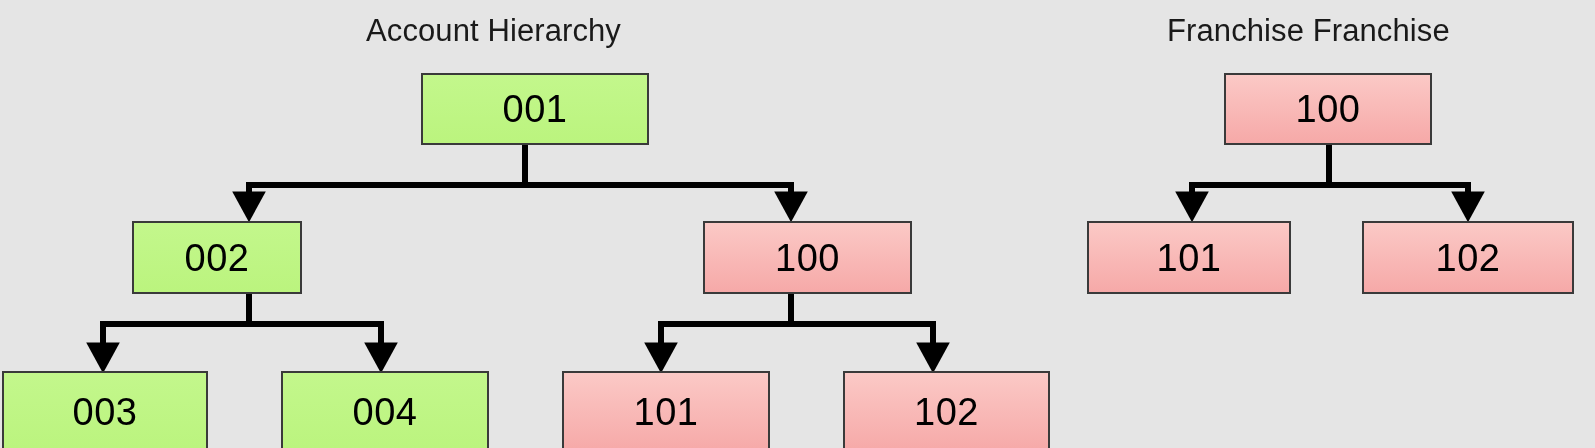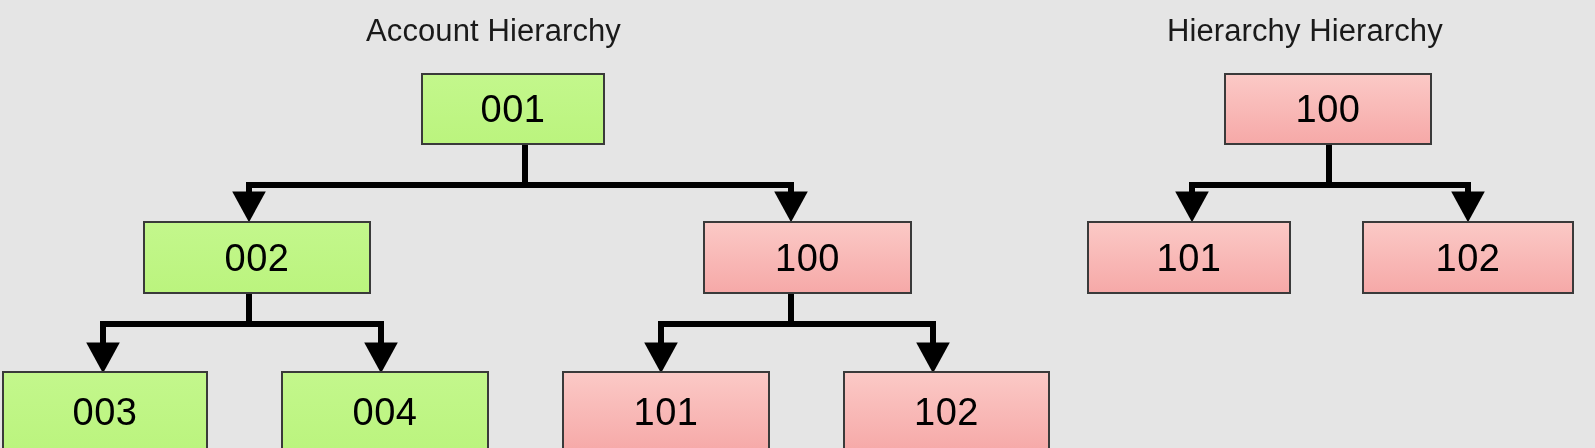--- a/index.html
+++ b/index.html
@@ -94,25 +94,25 @@
     <g>
       <path d="M 1329 145 L 1329 185 L 1192 185 L 1192 206" fill="none" stroke="#000000" stroke-width="6" stroke-linecap="butt" stroke-linejoin="miter" marker-end="url(#arrow)"></path>
     </g>
     <g>
       <path d="M 1329 145 L 1329 185 L 1468 185 L 1468 206" fill="none" stroke="#000000" stroke-width="6" stroke-linecap="butt" stroke-linejoin="miter" marker-end="url(#arrow)"></path>
     </g>
   </svg>
 
   <div class="diagram-title" style="left:366px; top:15px;">Account Hierarchy</div>
 
-  <div class="diagram-title" style="left:1167px; top:15px;">Hierarchy Hierarchy</div>
+  <div class="diagram-title" style="left:1167px; top:15px;">Franchise Franchise</div>
 
-  <div class="node green" style="left:421px; top:73px; width:184px; height:72px;">001</div>
+  <div class="node green" style="left:421px; top:73px; width:228px; height:72px;">001</div>
 
-  <div class="node green" style="left:143px; top:221px; width:228px; height:73px;text-align:center;">002</div>
+  <div class="node green" style="left:132px; top:221px; width:170px; height:73px;text-align:center;">002</div>
 
   <div class="node pink" style="left:703px; top:221px; width:209px; height:73px;">100</div>
 
   <div class="node green" style="left:2px; top:371px; width:206px; height:82px;">003</div>
 
   <div class="node green" style="left:281px; top:371px; width:208px; height:82px;">004</div>
 
   <div class="node pink" style="left:562px; top:371px; width:208px; height:82px;">101</div>
 
   <div class="node pink" style="left:843px; top:371px; width:207px; height:82px;">102</div>

